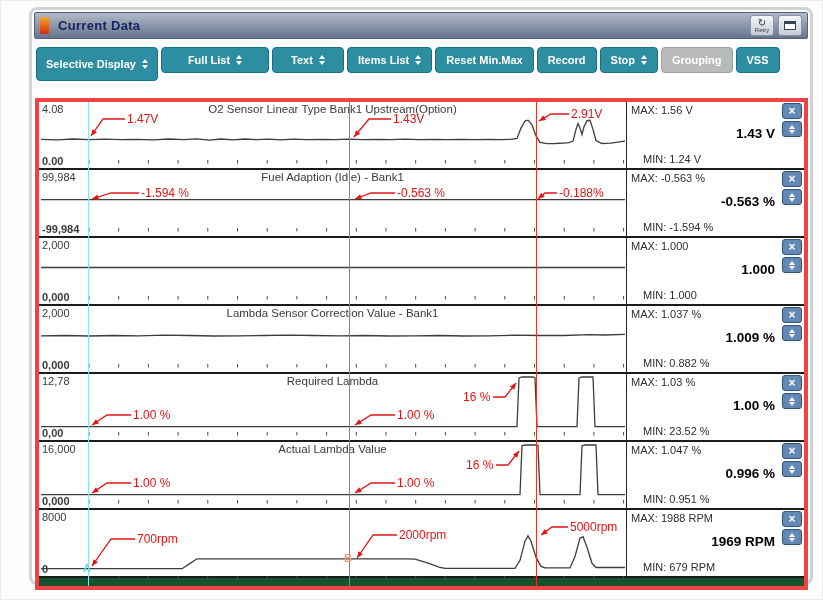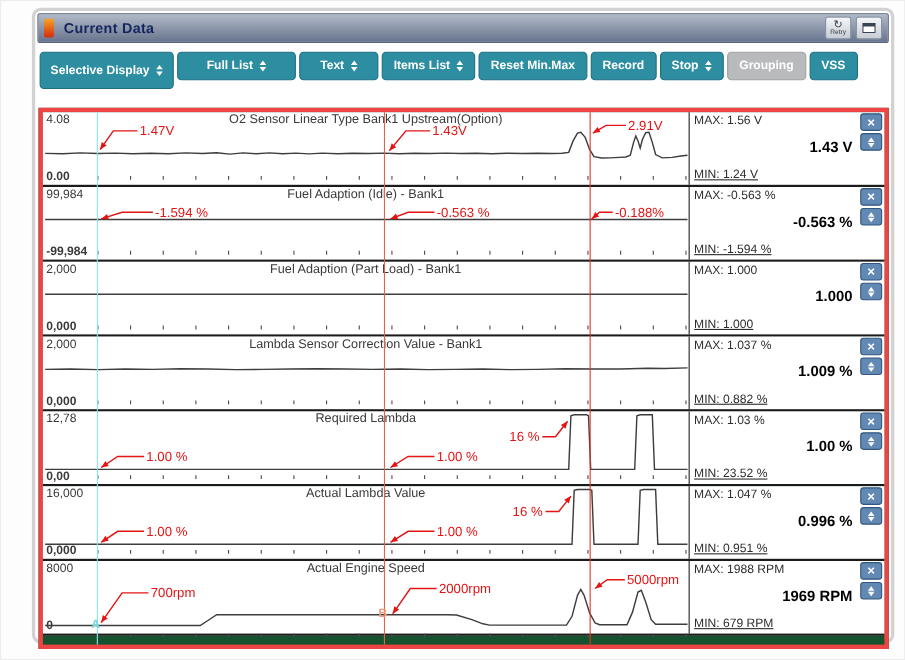--- a/index.html
+++ b/index.html
@@ -30,21 +30,21 @@
   .charts{position:absolute;left:3px;top:71px;width:765px;height:484px;border:4px solid #ef4444;background:#14532d;margin-top:17px;}
   .row{position:relative;height:68px;border-bottom:2px solid #1b1b1b;display:flex;box-sizing:border-box;background:#fff;}
   .row:last-child{border-bottom:none;height:76px;}
   .plot{position:relative;width:588px;border-right:1px solid #222;box-sizing:border-box;flex:none;}
   .panel{position:relative;flex:1;}
   .ymax{position:absolute;left:3px;top:1px;font-size:11px;color:#3a3a3a;z-index:2;}
   .ymin{position:absolute;left:3px;bottom:1px;font-size:11px;color:#3a3a3a;z-index:2;font-weight:bold;}
   .ctitle{position:absolute;left:0;right:0;top:1px;text-align:center;font-size:11.5px;color:#3a3a3a;z-index:1;}
   svg.wave{position:absolute;left:0;top:0;z-index:3;}
   .pmax{position:absolute;left:4px;top:2px;font-size:11px;color:#2d2d2d;text-align:right;}
-  .pmin{position:absolute;left:4px;bottom:3px;font-size:11px;color:#2d2d2d;text-decoration:underline;}
+  .pmin{position:absolute;left:16px;bottom:3px;font-size:11px;color:#2d2d2d;}
   .pval{position:absolute;right:29px;top:50%;transform:translateY(-60%);font-size:13.5px;font-weight:bold;color:#000;}
   .xbtn,.stepbtn{position:absolute;right:2px;width:20px;height:16px;background:#6189b3;border:1px solid #33567e;border-radius:3px;color:#fff;display:flex;flex-direction:column;align-items:center;justify-content:center;padding:0;cursor:pointer;}
   .xbtn{top:1px;font-size:12px;font-weight:bold;line-height:1;}
   .stepbtn{top:19px;}
   .stepbtn i{display:block;width:0;height:0;border-left:3px solid transparent;border-right:3px solid transparent;}
   .stepbtn .up{border-bottom:4px solid #fff;margin-bottom:1px;}
   .stepbtn .down{border-top:4px solid #fff;}
   .cursor{position:absolute;top:0;bottom:0;width:1px;z-index:6;}
   .cursor-marker{position:absolute;font-size:11px;font-weight:bold;z-index:7;}
   .ann-text{fill:#e41414;font-size:12px;font-family:"Liberation Sans",sans-serif;}
@@ -212,21 +212,20 @@
       <button class="xbtn">×</button>
       <button class="stepbtn">
         <i class="up"></i>
         <i class="down"></i>
       </button>
     </div>
   </div>
         <div class="row">
     <div class="plot">
       <span class="ymax">2,000</span>
-      <span class="ctitle">Fuel Adaption (Part Load) - Bank1</span>
       <span class="ymin">0,000</span>
       <svg class="wave" width="588" height="66" viewBox="0 0 588 66">
               <line x1="50" x2="50" y1="58" y2="61.5" stroke="#4a4a4a" stroke-width="1"></line>
               <line x1="79.7" x2="79.7" y1="58" y2="61.5" stroke="#4a4a4a" stroke-width="1"></line>
               <line x1="109.4" x2="109.4" y1="58" y2="61.5" stroke="#4a4a4a" stroke-width="1"></line>
               <line x1="139.1" x2="139.1" y1="58" y2="61.5" stroke="#4a4a4a" stroke-width="1"></line>
               <line x1="168.8" x2="168.8" y1="58" y2="61.5" stroke="#4a4a4a" stroke-width="1"></line>
               <line x1="198.5" x2="198.5" y1="58" y2="61.5" stroke="#4a4a4a" stroke-width="1"></line>
               <line x1="228.2" x2="228.2" y1="58" y2="61.5" stroke="#4a4a4a" stroke-width="1"></line>
               <line x1="257.9" x2="257.9" y1="58" y2="61.5" stroke="#4a4a4a" stroke-width="1"></line>
@@ -386,21 +385,20 @@
       <button class="xbtn">×</button>
       <button class="stepbtn">
         <i class="up"></i>
         <i class="down"></i>
       </button>
     </div>
   </div>
         <div class="row">
     <div class="plot">
       <span class="ymax">8000</span>
-      <span class="ctitle">Actual Engine Speed</span>
       <span class="ymin">0</span>
       <svg class="wave" width="588" height="74" viewBox="0 0 588 74">
               <line x1="50" x2="50" y1="66" y2="69.5" stroke="#4a4a4a" stroke-width="1"></line>
               <line x1="79.7" x2="79.7" y1="66" y2="69.5" stroke="#4a4a4a" stroke-width="1"></line>
               <line x1="109.4" x2="109.4" y1="66" y2="69.5" stroke="#4a4a4a" stroke-width="1"></line>
               <line x1="139.1" x2="139.1" y1="66" y2="69.5" stroke="#4a4a4a" stroke-width="1"></line>
               <line x1="168.8" x2="168.8" y1="66" y2="69.5" stroke="#4a4a4a" stroke-width="1"></line>
               <line x1="198.5" x2="198.5" y1="66" y2="69.5" stroke="#4a4a4a" stroke-width="1"></line>
               <line x1="228.2" x2="228.2" y1="66" y2="69.5" stroke="#4a4a4a" stroke-width="1"></line>
               <line x1="257.9" x2="257.9" y1="66" y2="69.5" stroke="#4a4a4a" stroke-width="1"></line>

